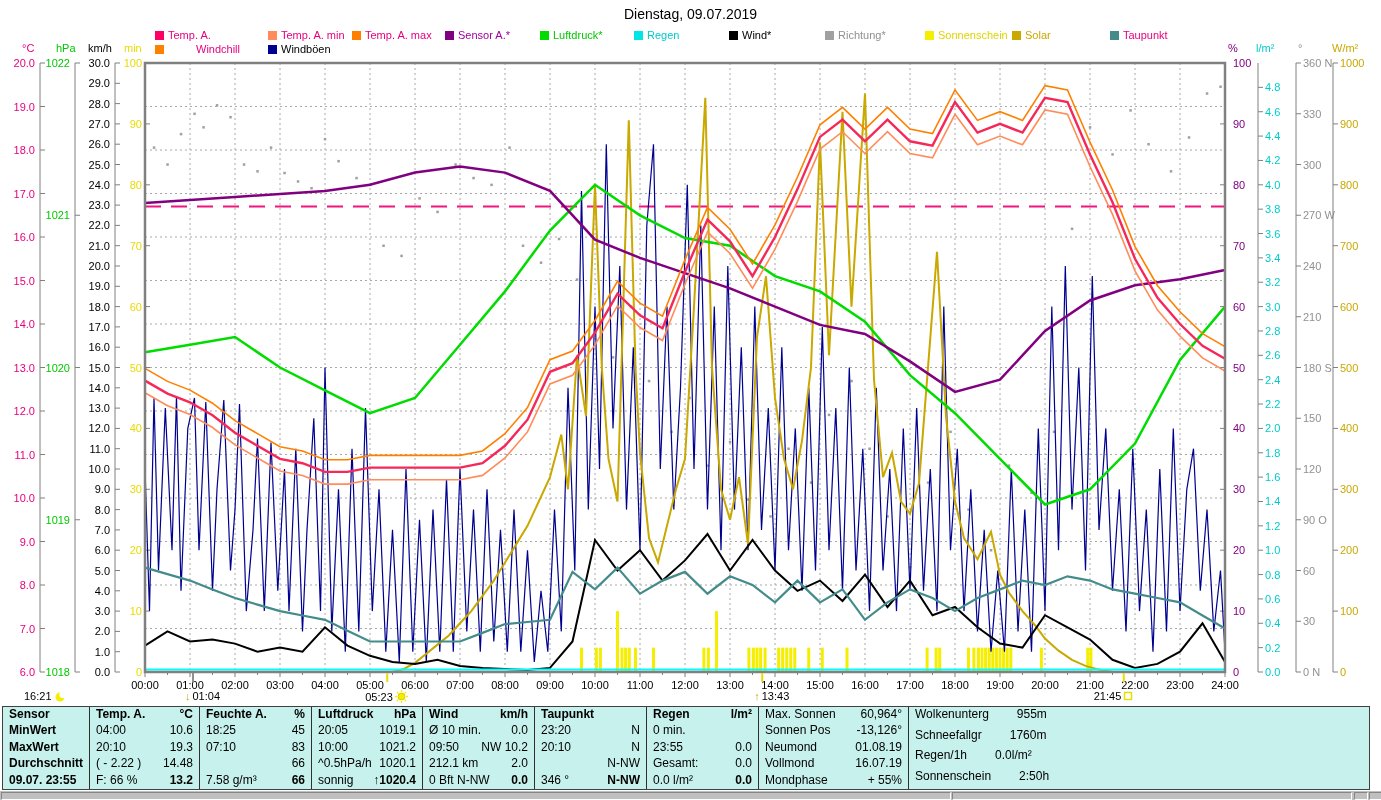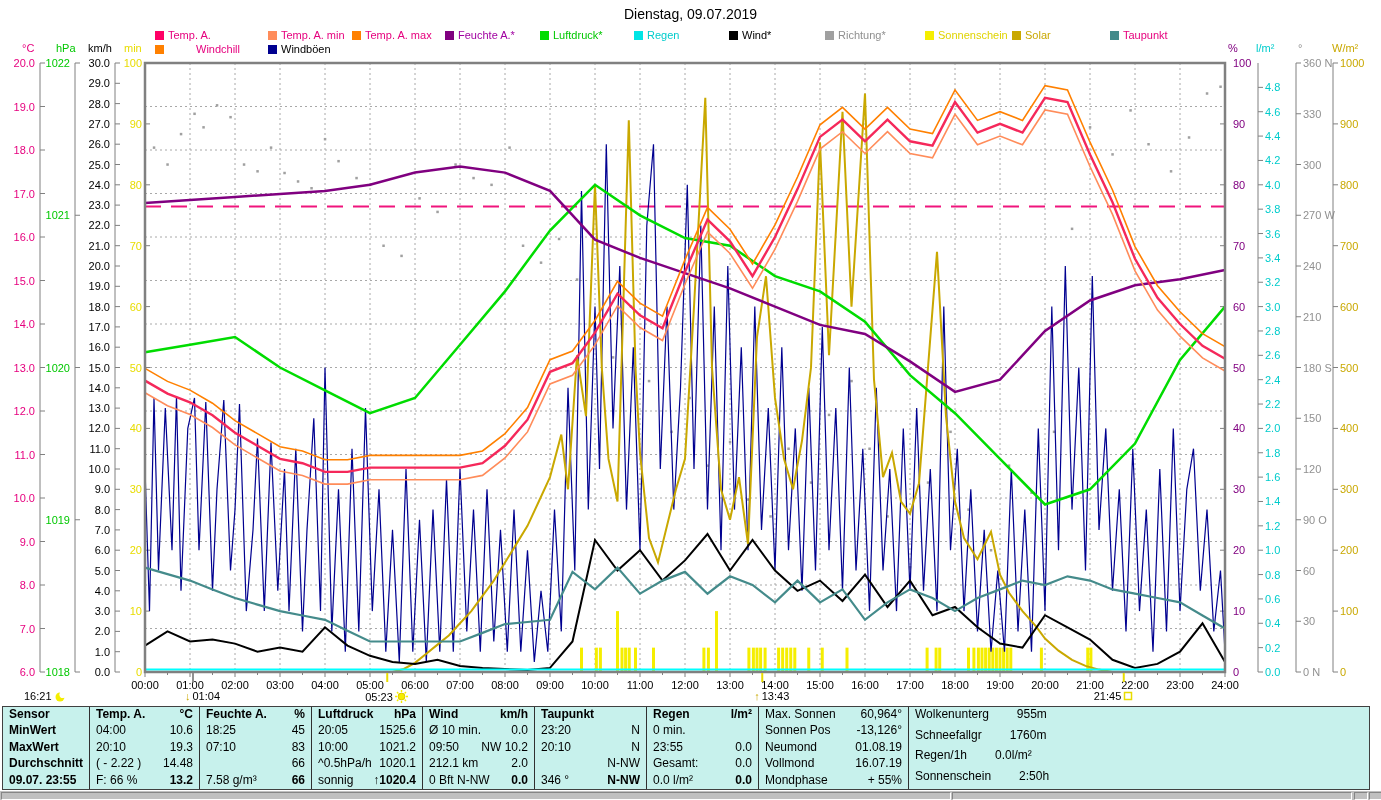--- a/index.html
+++ b/index.html
@@ -41,21 +41,21 @@
       <div class="legend-item" style="left: 268px; top: 29px;">
         <span class="sq" style="background: rgb(255, 140, 90);"></span>
         <span style="color: rgb(230, 0, 126);">Temp. A. min</span>
       </div>
       <div class="legend-item" style="left: 352px; top: 29px;">
         <span class="sq" style="background: rgb(255, 128, 0);"></span>
         <span style="color: rgb(230, 0, 126);">Temp. A. max</span>
       </div>
       <div class="legend-item" style="left: 445px; top: 29px;">
         <span class="sq" style="background: rgb(128, 0, 128);"></span>
-        <span style="color: rgb(160, 0, 160);">Feuchte A.*</span>
+        <span style="color: rgb(160, 0, 160);">Sensor A.*</span>
       </div>
       <div class="legend-item" style="left: 540px; top: 29px;">
         <span class="sq" style="background: rgb(0, 220, 0);"></span>
         <span style="color: rgb(0, 200, 0);">Luftdruck*</span>
       </div>
       <div class="legend-item" style="left: 634px; top: 29px;">
         <span class="sq" style="background: rgb(0, 229, 229);"></span>
         <span style="color: rgb(0, 204, 204);">Regen</span>
       </div>
       <div class="legend-item" style="left: 729px; top: 29px;">
@@ -690,21 +690,21 @@
           <span class="rgt b">66</span>
         </div>
       </div>
       <div class="tcol" style="width: 111px;">
         <div class="trow">
           <span class="lft b">Luftdruck</span>
           <span class="rgt b">hPa</span>
         </div>
         <div class="trow">
           <span class="lft">20:05</span>
-          <span class="rgt">1525.6</span>
+          <span class="rgt">1019.1</span>
         </div>
         <div class="trow">
           <span class="lft">10:00</span>
           <span class="rgt">1021.2</span>
         </div>
         <div class="trow">
           <span class="lft">^0.5hPa/h</span>
           <span class="rgt">1020.1</span>
         </div>
         <div class="trow">

